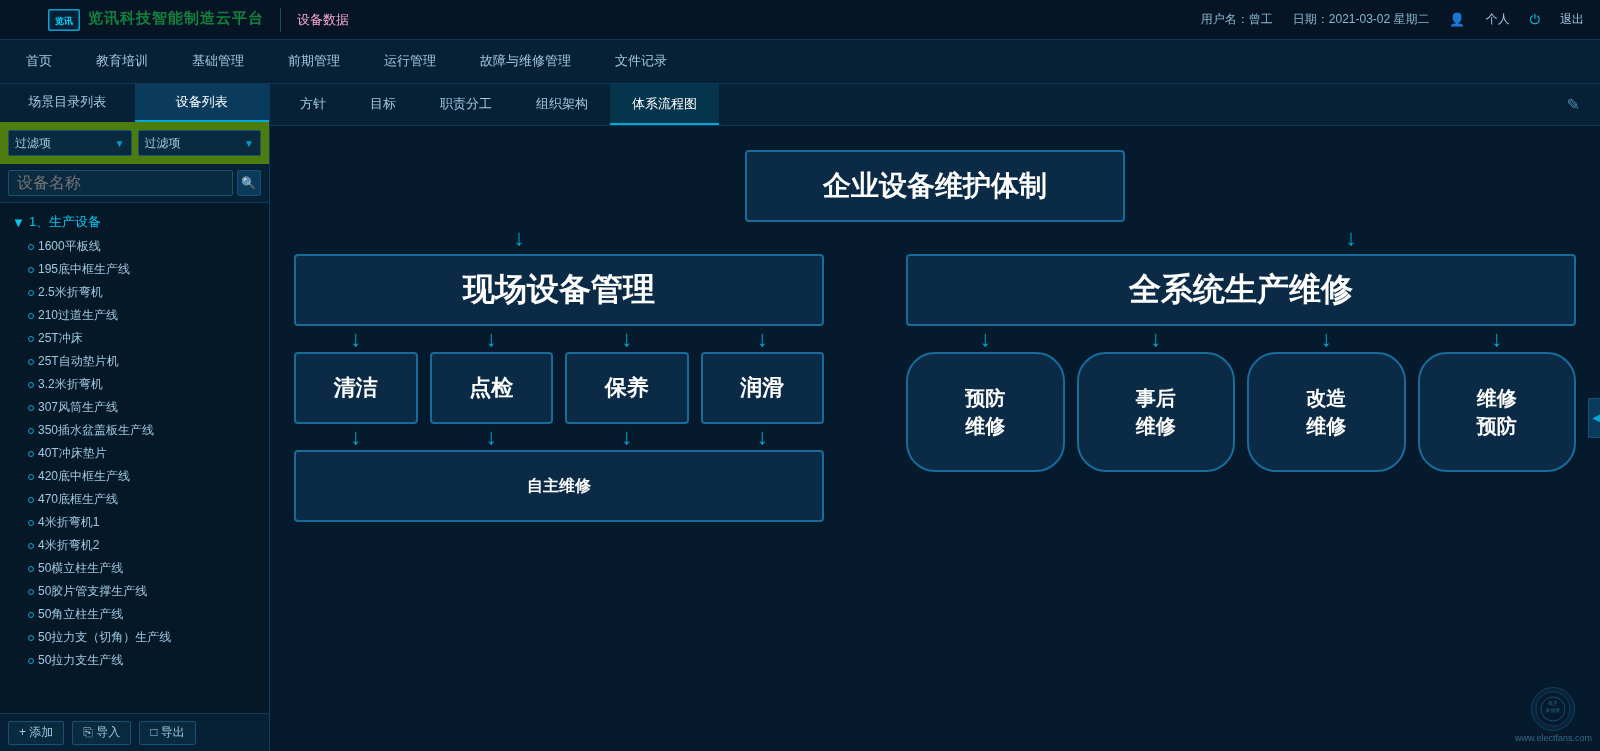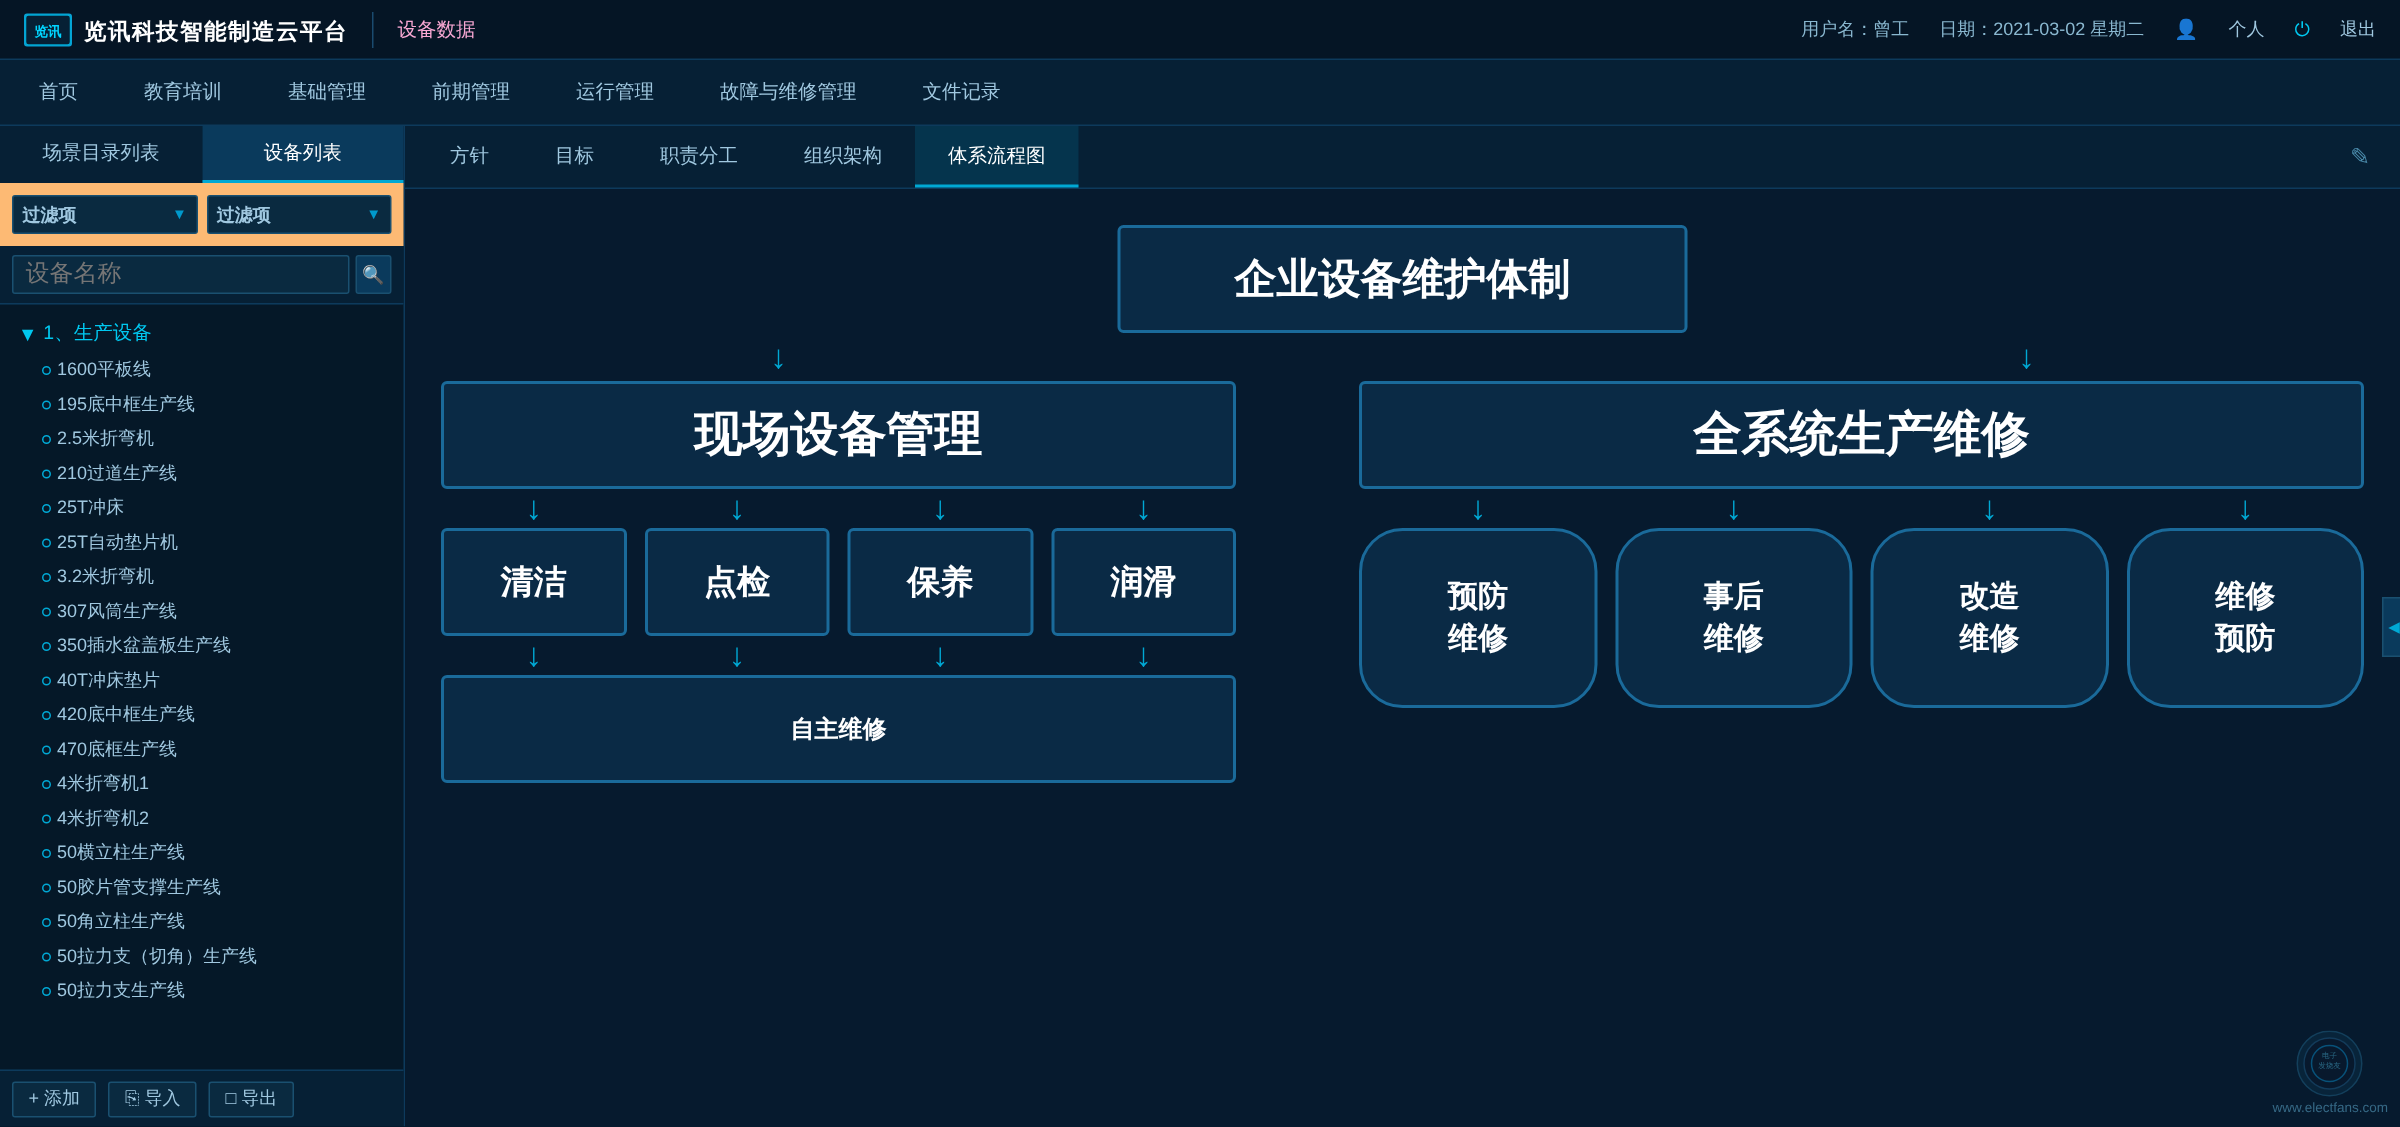--- a/index.html
+++ b/index.html
@@ -22,37 +22,38 @@
       justify-content: space-between;
       padding: 0 16px;
     }
     .top-header-left {
       display: flex;
       align-items: center;
       gap: 16px;
     }
     .logo-area {
       display: flex;
-      align-items: flex-end;
+      align-items: flex-start;
       gap: 8px;
+      margin-left: 32px;
     }
     .logo-icon {
       width: 32px;
       height: 22px;
       background: #0a9fd4;
       border-radius: 2px;
       display: flex;
       align-items: center;
       justify-content: center;
       font-size: 8px;
       color: #fff;
       font-weight: bold;
     }
     .logo-text {
-      color: #ffffff;
+      color: #15803d;
       font-size: 15px;
       font-weight: bold;
       letter-spacing: 1px;
     }
     .header-divider {
       width: 1px;
       height: 24px;
       background: #1a4a6e;
     }
     .header-module-title {
@@ -125,22 +126,21 @@
       border-bottom: 2px solid #00a8d4;
     }
     .sidebar-tab:not(.active) {
       color: #a0c8e0;
       background: #062035;
     }
     .sidebar-filters {
       display: flex;
       gap: 6px;
       padding: 8px;
-      background: #fdba74;
-      font-weight: bold;
+      background: #4d7c0f;
     }
     .filter-select {
       flex: 1;
       height: 26px;
       background: #0a2a40;
       border: 1px solid #1a5070;
       color: #a0c8e0;
       font-size: 12px;
       border-radius: 2px;
       display: flex;

